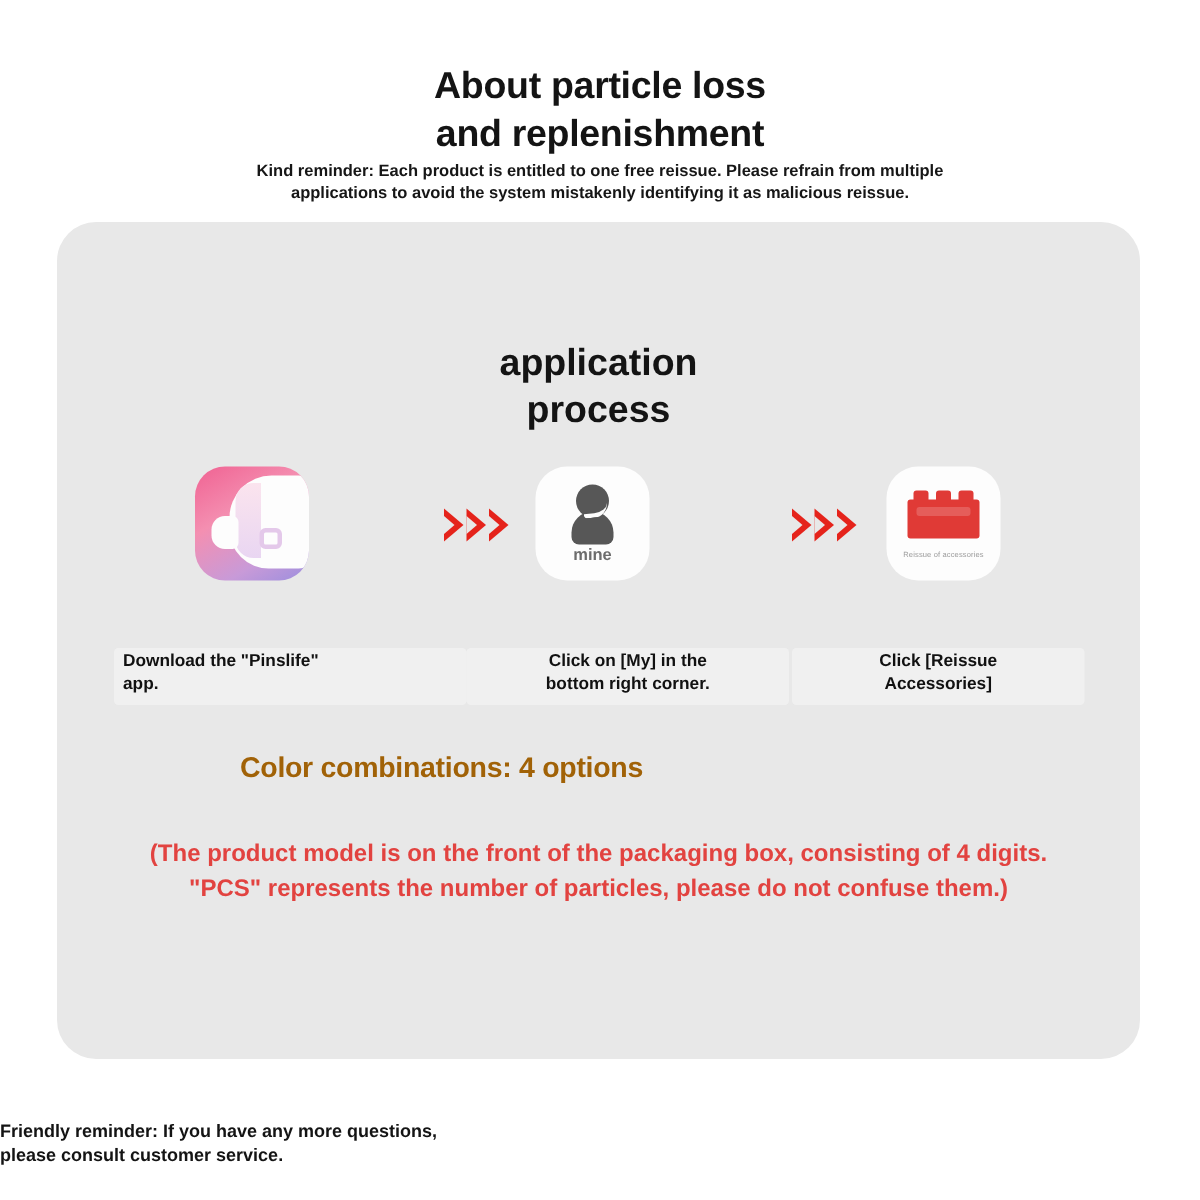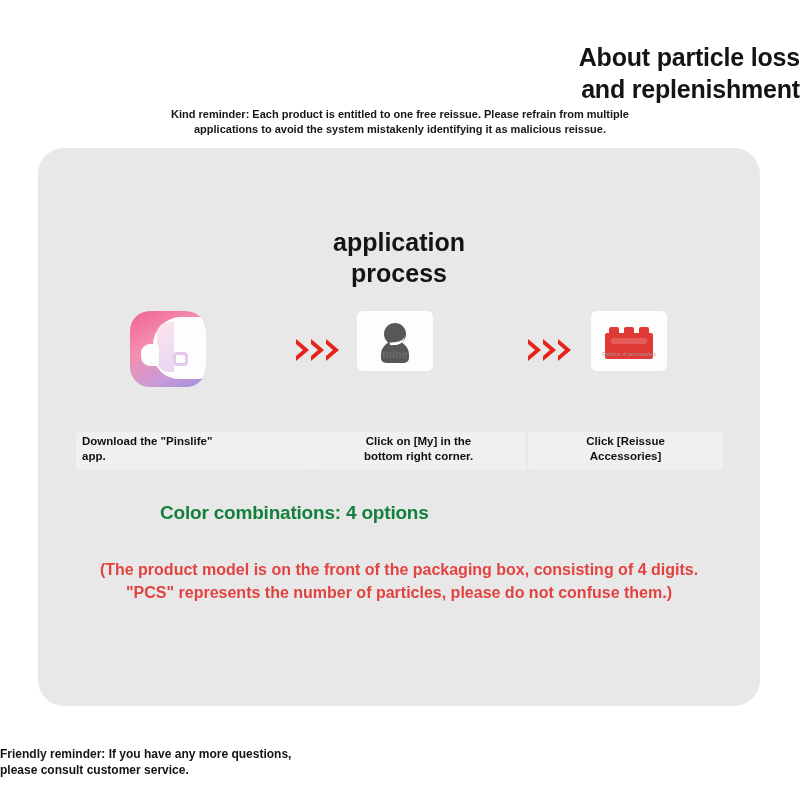--- a/index.html
+++ b/index.html
@@ -10,21 +10,21 @@
     font-family: "Liberation Sans", sans-serif;
     position: relative;
     overflow: hidden;
   }
 
   
   #header-title {
     position: absolute;
     left: 0; top: 42px;
     width: 800px;
-    text-align: right;
+    text-align: center;
     font-size: 25px;
     font-weight: bold;
     line-height: 1.27;
     color: #141414;
     letter-spacing: -0.2px;
     white-space: pre-line;
   }
   #header-note {
     position: absolute;
     left: 0; top: 107px;
@@ -108,22 +108,22 @@
     position: absolute;
     left: 43px; top: 41px;
     width: 15px; height: 14px;
     border: 3px solid #e4c9ea;
     background: #fdfdfd;
     border-radius: 4px;
   }
 
   
   .tile-icon {
-    width: 76px; height: 60px;
-    border-radius: 6px;
+    width: 76px; height: 76px;
+    border-radius: 21px;
     background: #fdfdfd;
     position: relative;
   }
   .person-head {
     position: absolute;
     left: 50%; top: 12px;
     width: 22px; height: 22px;
     margin-left: -11px;
     background: #575757;
     border-radius: 50%;
@@ -235,21 +235,21 @@
   #banner-wrap {
     position: absolute;
     left: 0; top: 340px;
     width: 100%; height: 40px;
   }
   #banner-label {
     position: absolute;
     left: 122px; top: 14px;
     font-size: 19px;
     font-weight: bold;
-    color: #15803d;
+    color: #a16207;
     letter-spacing: -0.2px;
     white-space: nowrap;
   }
 
   #model-note {
     position: absolute;
     left: 0; top: 411px;
     width: 100%;
     text-align: center;
     font-size: 16px;

